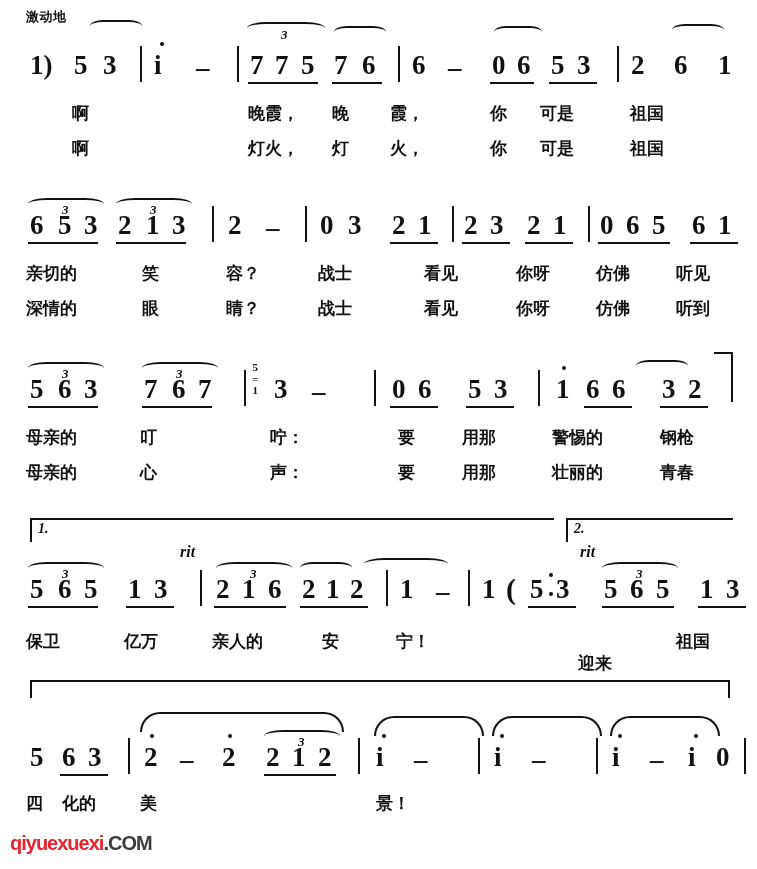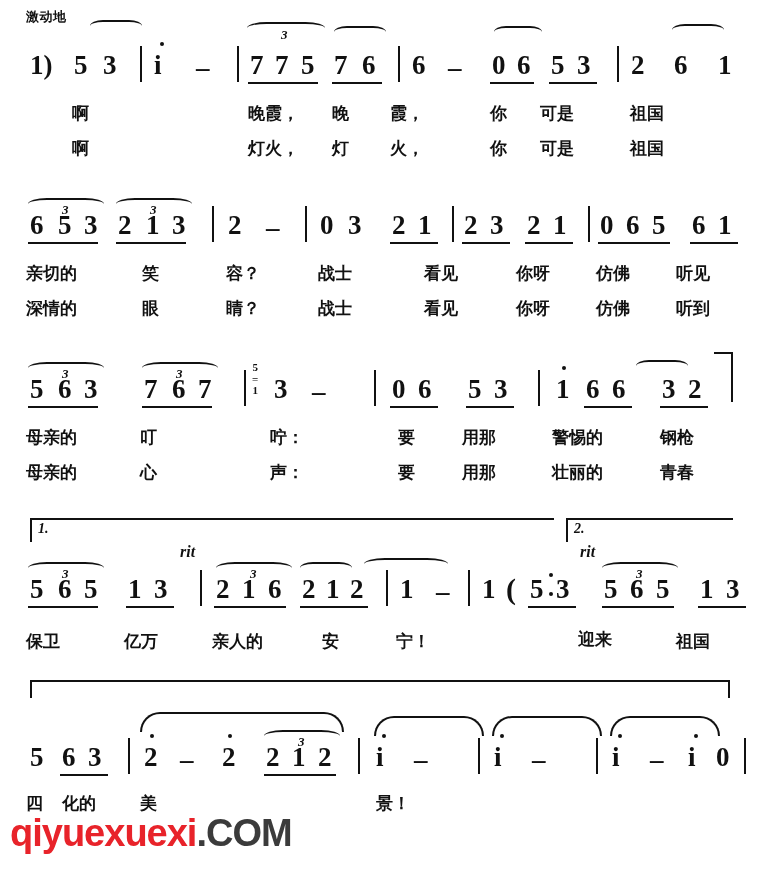--- a/index.html
+++ b/index.html
@@ -115,21 +115,21 @@
     font-weight: bold;
     line-height: 1.05;
     text-align: center;
   }
   
   .watermark {
     position: absolute;
     left: 10px;
     bottom: 14px;
     font-family: "Liberation Sans", sans-serif;
-    font-size: 38px;
+    font-size: 20px;
     font-weight: bold;
     letter-spacing: -1px;
   }
   .wm-red { color: #e8232a; }
   .wm-dark { color: #3b3b3b; }
   
   .arc {
     position: absolute;
     border: 2px solid #111;
     border-bottom: none;
@@ -373,21 +373,21 @@
     <div class="beam" style="left:602px; top:606px; width:72px;"></div>
     <div class="abs note" style="left:700px; top:576px;">1</div>
     <div class="abs note" style="left:726px; top:576px;">3</div>
     <div class="beam" style="left:698px; top:606px; width:48px;"></div>
 
     <div class="abs lyric" style="left:26px; top:630px;">保卫</div>
     <div class="abs lyric" style="left:124px; top:630px;">亿万</div>
     <div class="abs lyric" style="left:212px; top:630px;">亲人的</div>
     <div class="abs lyric" style="left:322px; top:630px;">安</div>
     <div class="abs lyric" style="left:396px; top:630px;">宁！</div>
-    <div class="abs lyric" style="left:578px; top:628px;">迎来</div>
+    <div class="abs lyric" style="left:578px; top:652px;">迎来</div>
     <div class="abs lyric" style="left:676px; top:630px;">祖国</div>
   </div>
 
   <div>
 
     <div class="beam" style="left:30px; top:680px; width:700px; height:2px;"></div>
     <div class="vline" style="left:30px; top:680px; height:18px;"></div>
     <div class="vline" style="left:728px; top:680px; height:18px;"></div>
 
     <div class="arc" style="left:140px; top:712px; width:200px;"></div>

